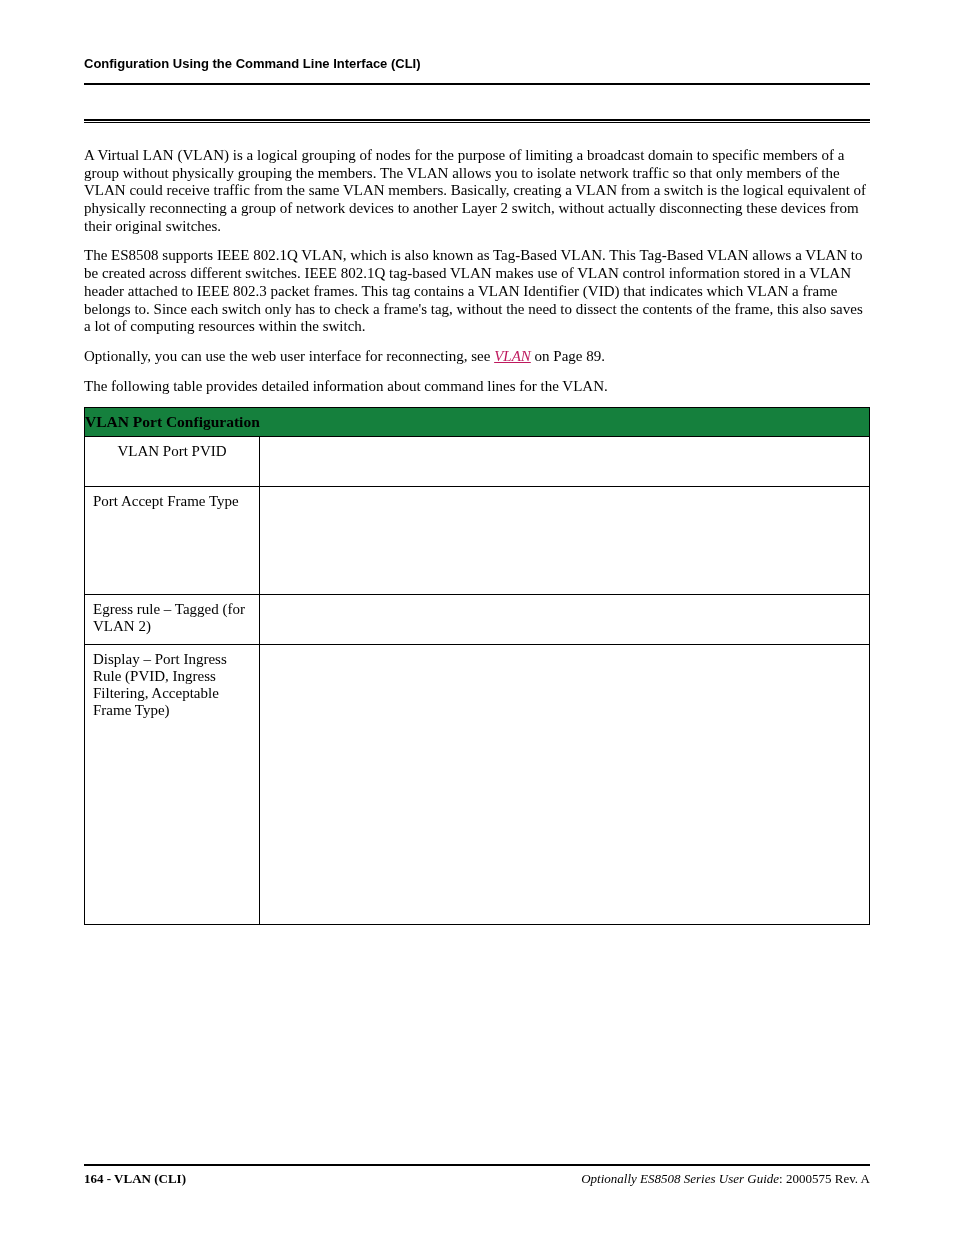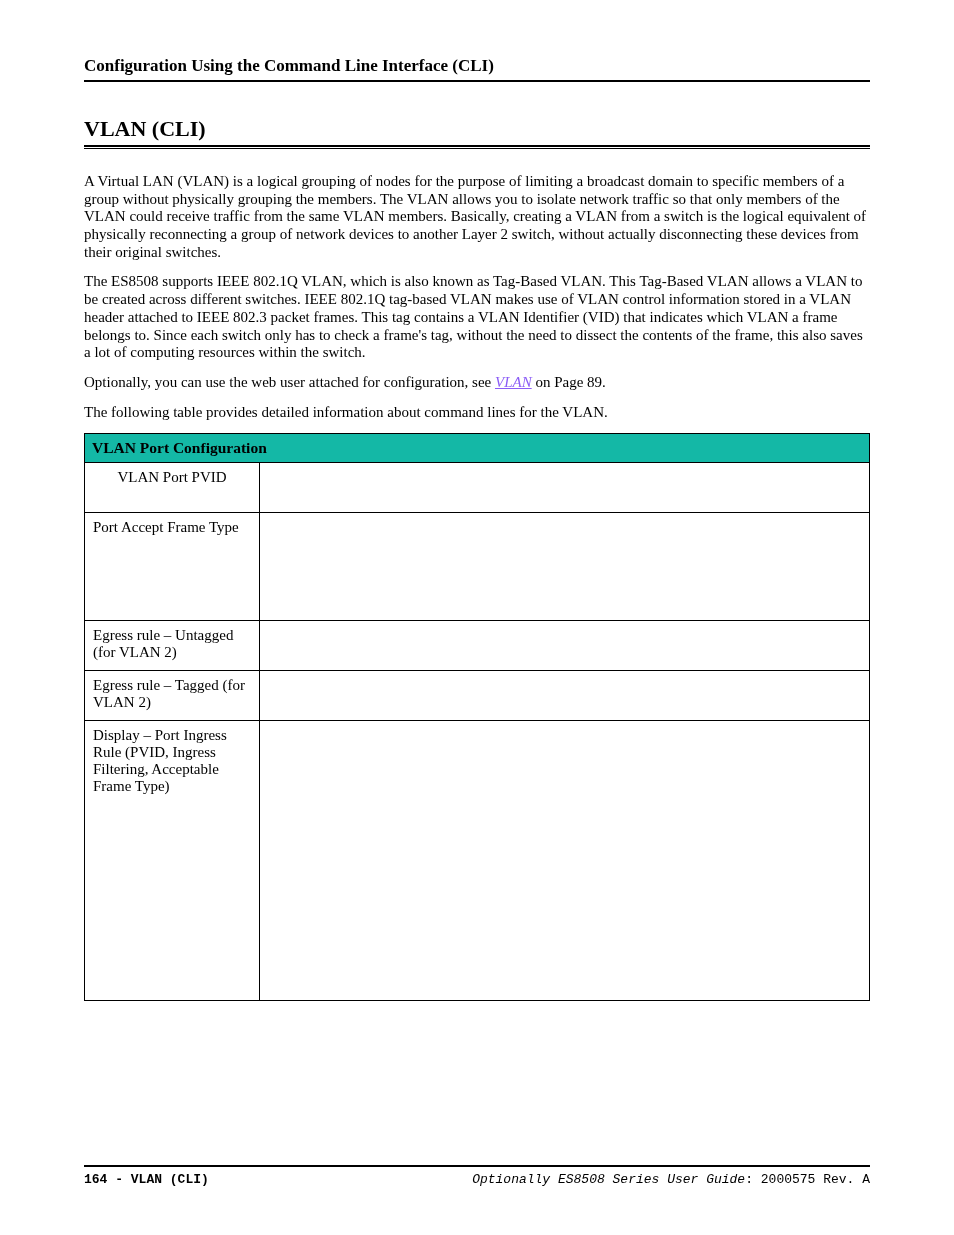--- a/index.html
+++ b/index.html
@@ -9,24 +9,24 @@
     height: 1235px;
     background: #fff;
     font-family: "Times New Roman", Times, serif;
     color: #000;
     position: relative;
   }
   .page {
     padding: 56px 84px 0 84px;
   }
   .running-header {
-    font-family: Liberation Serif, serif;
+    font-family: Liberation Sans, sans-serif;
     font-weight: bold;
-    font-size: 17px;
-    padding-bottom: 4px;
+    font-size: 13px;
+    padding-bottom: 12px;
   }
   .thick-rule {
     border: none;
     border-top: 2.5px solid #000;
     margin: 0 0 34px 0;
   }
   .section-title {
     font-family: "Times New Roman", serif;
     font-weight: bold;
     font-size: 22px;
@@ -38,42 +38,42 @@
     border-bottom: 1px solid #000;
     margin-bottom: 24px;
   }
   .body-para {
     font-family: "Times New Roman", serif;
     font-size: 15px;
     line-height: 1.18;
     margin: 0 0 12px 0;
   }
   .body-para a {
-    color: #8b5cf6;
+    color: #be185d;
     text-decoration: underline;
     font-style: italic;
   }
   .vlan-table {
     width: 100%;
     border-collapse: collapse;
     margin-top: 10px;
   }
   .vlan-table td, .vlan-table th {
     border: 1px solid #000;
     vertical-align: top;
     padding: 6px 8px;
     font-family: "Times New Roman", serif;
     font-size: 15px;
     text-align: left;
   }
   .vlan-table th {
-    background: #14b8a6;
+    background: #15803d;
     font-weight: bold;
     font-size: 15.5px;
-    padding: 5px 7px;
+    padding: 5px 0;
   }
   .col-left { width: 175px; }
   .row-pvid    .col-left { height: 50px; text-align: center; }
   .row-accept  .col-left { height: 108px; }
   .row-ingress .col-left { height: 98px; }
   .row-egress-u .col-left { height: 50px; }
   .row-egress-t .col-left { height: 50px; margin-left: 48px; }
   .row-display .col-left { height: 280px; }
   .footer {
     position: absolute;
@@ -82,61 +82,56 @@
     bottom: 48px;
   }
   .footer-rule {
     border: none;
     border-top: 2px solid #000;
     margin: 0 0 5px 0;
   }
   .footer-row {
     display: flex;
     justify-content: space-between;
-    font-family: Liberation Mono, monospace;
+    font-family: Liberation Serif, serif;
     font-size: 13px;
   }
   .footer-left { font-weight: bold; }
   .footer-right .guide-title { font-style: italic; }
 </style>
 </head>
 <body>
 
 <div class="page">
   <div class="running-header">Configuration Using the Command Line Interface (CLI)</div>
   <hr class="thick-rule">
 
-  <h1 class="section-title">VLAN (CLI)</h1>
   <div class="double-rule"></div>
 
   <p class="body-para">A Virtual LAN (VLAN) is a logical grouping of nodes for the purpose of limiting a broadcast domain to specific members of a group without physically grouping the members. The VLAN allows you to isolate network traffic so that only members of the VLAN could receive traffic from the same VLAN members. Basically, creating a VLAN from a switch is the logical equivalent of physically reconnecting a group of network devices to another Layer 2 switch, without actually disconnecting these devices from their original switches.</p>
 
   <p class="body-para">The ES8508 supports IEEE 802.1Q VLAN, which is also known as Tag-Based VLAN. This Tag-Based VLAN allows a VLAN to be created across different switches. IEEE 802.1Q tag-based VLAN makes use of VLAN control information stored in a VLAN header attached to IEEE 802.3 packet frames. This tag contains a VLAN Identifier (VID) that indicates which VLAN a frame belongs to. Since each switch only has to check a frame's tag, without the need to dissect the contents of the frame, this also saves a lot of computing resources within the switch.</p>
 
   <p class="body-para">
-    <span>Optionally, you can use the web user attached for configuration, see </span><a href="#">VLAN</a><span> on Page 89.</span>
+    <span>Optionally, you can use the web user interface for reconnecting, see </span><a href="#">VLAN</a><span> on Page 89.</span>
   </p>
 
   <p class="body-para">The following table provides detailed information about command lines for the VLAN.</p>
 
   <table class="vlan-table">
     <tbody>
         <tr>
       <th colspan="2">VLAN Port Configuration</th>
     </tr>
     <tr class="row-pvid">
       <td class="col-left">VLAN Port PVID</td>
       <td></td>
     </tr>
     <tr class="row-accept">
       <td class="col-left">Port Accept Frame Type</td>
-      <td></td>
-    </tr>
-    <tr class="row-egress-u">
-      <td class="col-left">Egress rule – Untagged (for VLAN 2)</td>
       <td></td>
     </tr>
     <tr class="row-egress-t">
       <td class="col-left">Egress rule – Tagged (for VLAN 2)</td>
       <td></td>
     </tr>
     <tr class="row-display">
       <td class="col-left">Display – Port Ingress Rule (PVID, Ingress Filtering, Acceptable Frame Type)</td>
       <td></td>
     </tr>

